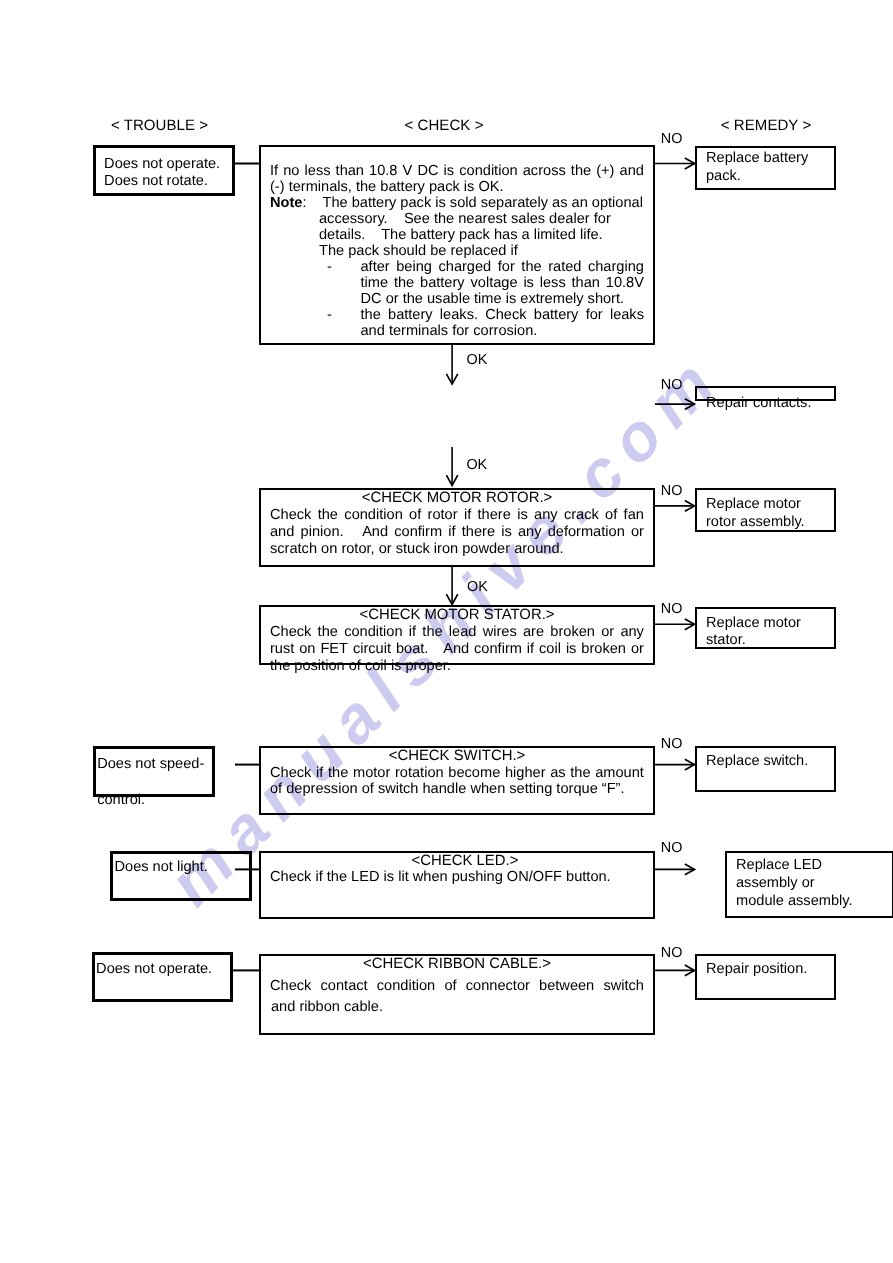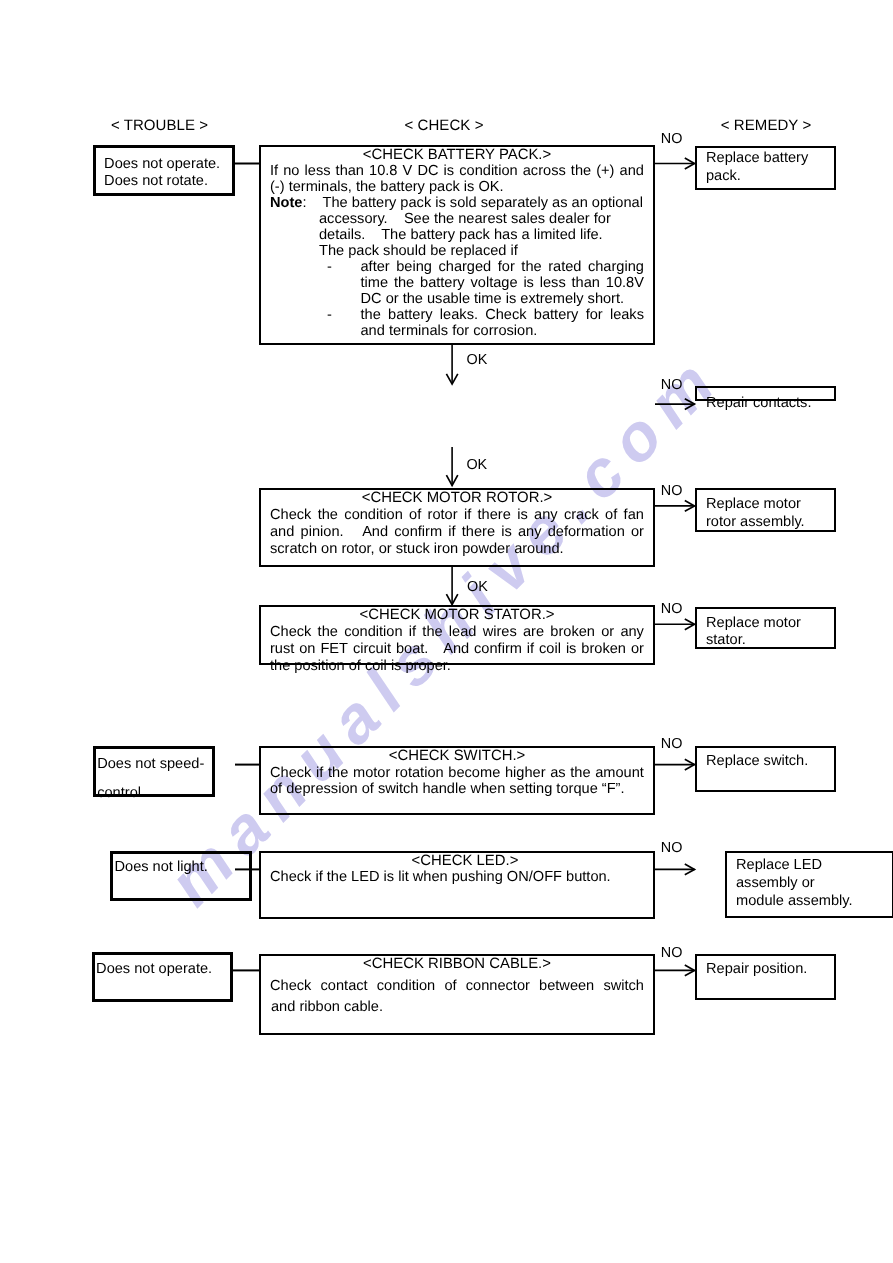--- a/index.html
+++ b/index.html
@@ -35,30 +35,29 @@
     </div>
 <div class="col-header" style="left:159.5px;top:118px">&lt; TROUBLE &gt;</div>
 <div class="col-header" style="left:444px;top:118px">&lt; CHECK &gt;</div>
 <div class="col-header" style="left:766px;top:118px">&lt; REMEDY &gt;</div>
 <div class="bx" style="left:93px;top:145px;width:142px;height:51px;border-width:3.3px">
       <div class="ln" style="left:8.1px;top:8.6px">Does not operate.</div>
       <div class="ln" style="left:8.1px;top:26.1px">Does not rotate.</div>
     </div>
 <div class="bx" style="left:93px;top:746px;width:122px;height:50.5px;border-width:3.3px">
       <div class="ln" style="left:1.2px;top:7.7px">Does not speed-</div>
-      <div class="ln" style="left:1.2px;top:37px">control.</div>
+      <div class="ln" style="left:1.2px;top:44px">control.</div>
     </div>
 <div class="bx" style="left:110px;top:851px;width:142px;height:49.5px;border-width:3.3px">
       <div class="ln" style="left:1.5px;top:5.7px">Does not light.</div>
     </div>
 <div class="bx" style="left:92px;top:952px;width:141px;height:50px;border-width:3.3px">
       <div class="ln" style="left:1.1px;top:7.3px">Does not operate.</div>
     </div>
 <div class="bx" style="left:259px;top:145px;width:396px;height:200px;border-width:2px">
-      <div class="ttl" style="left:0px;top:1.2px;width:392px">&lt;CHECK BATTERY PACK.&gt;</div>
       <div class="jline" style="left:9px;top:17.2px;width:374px">
         <span>If</span>
         <span>no</span>
         <span>less</span>
         <span>than</span>
         <span>10.8</span>
         <span>V</span>
         <span>DC</span>
         <span>is</span>
         <span>condition</span>

